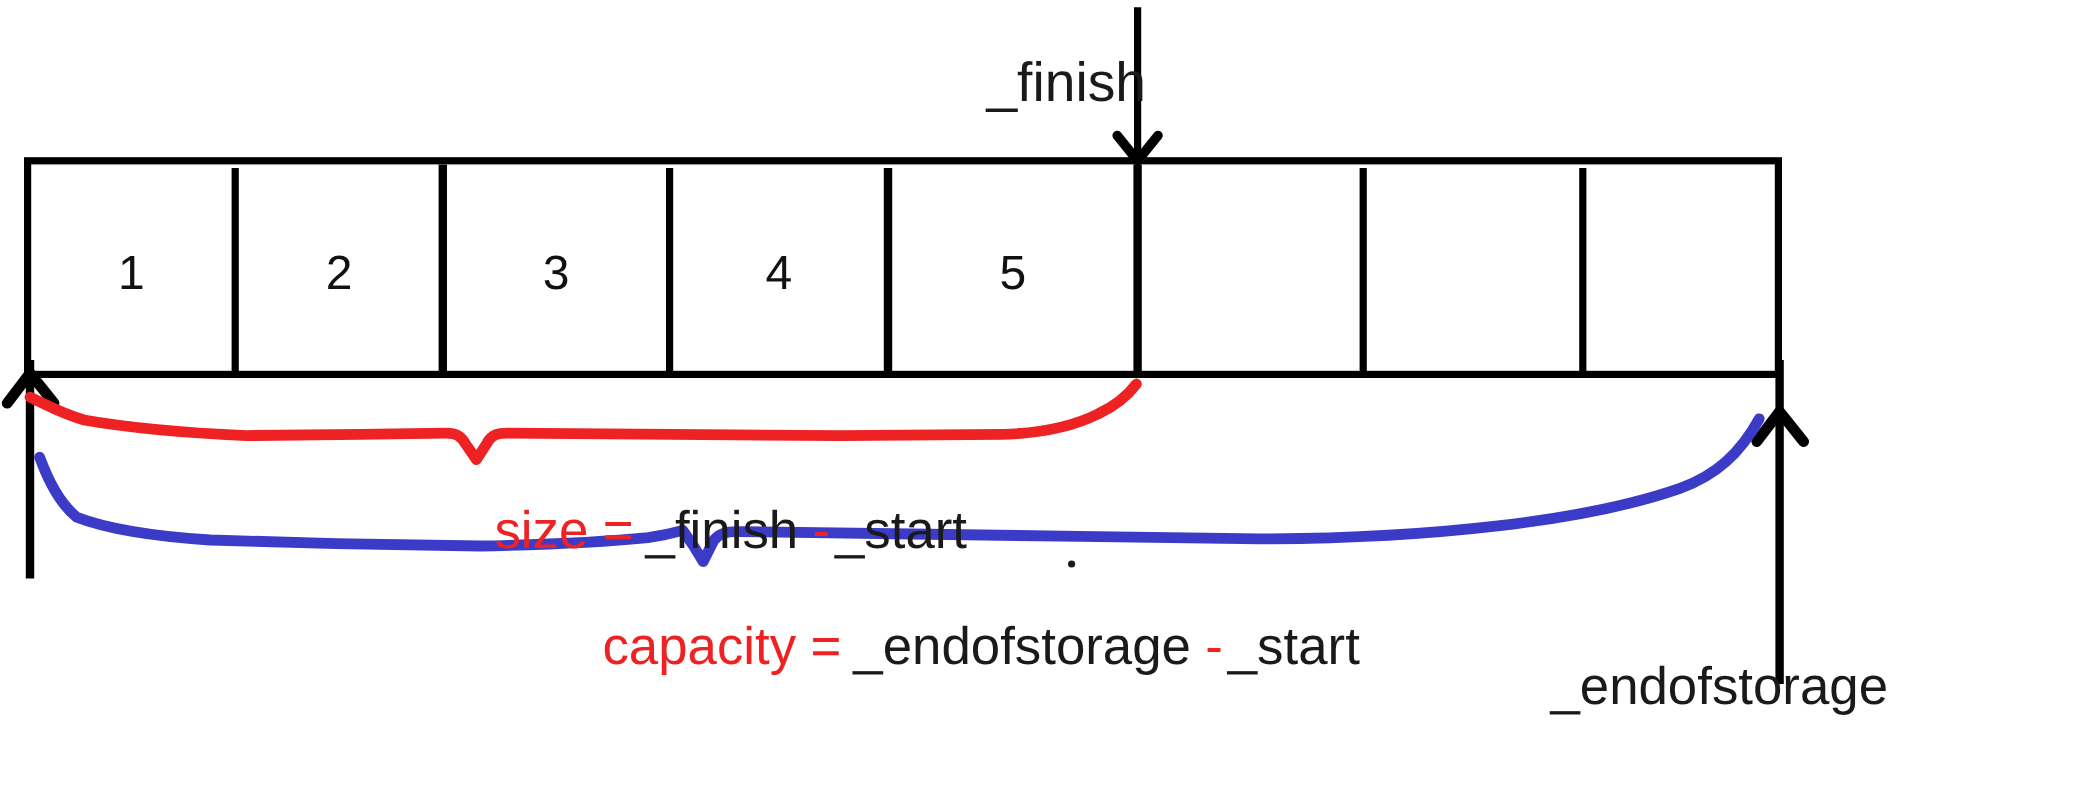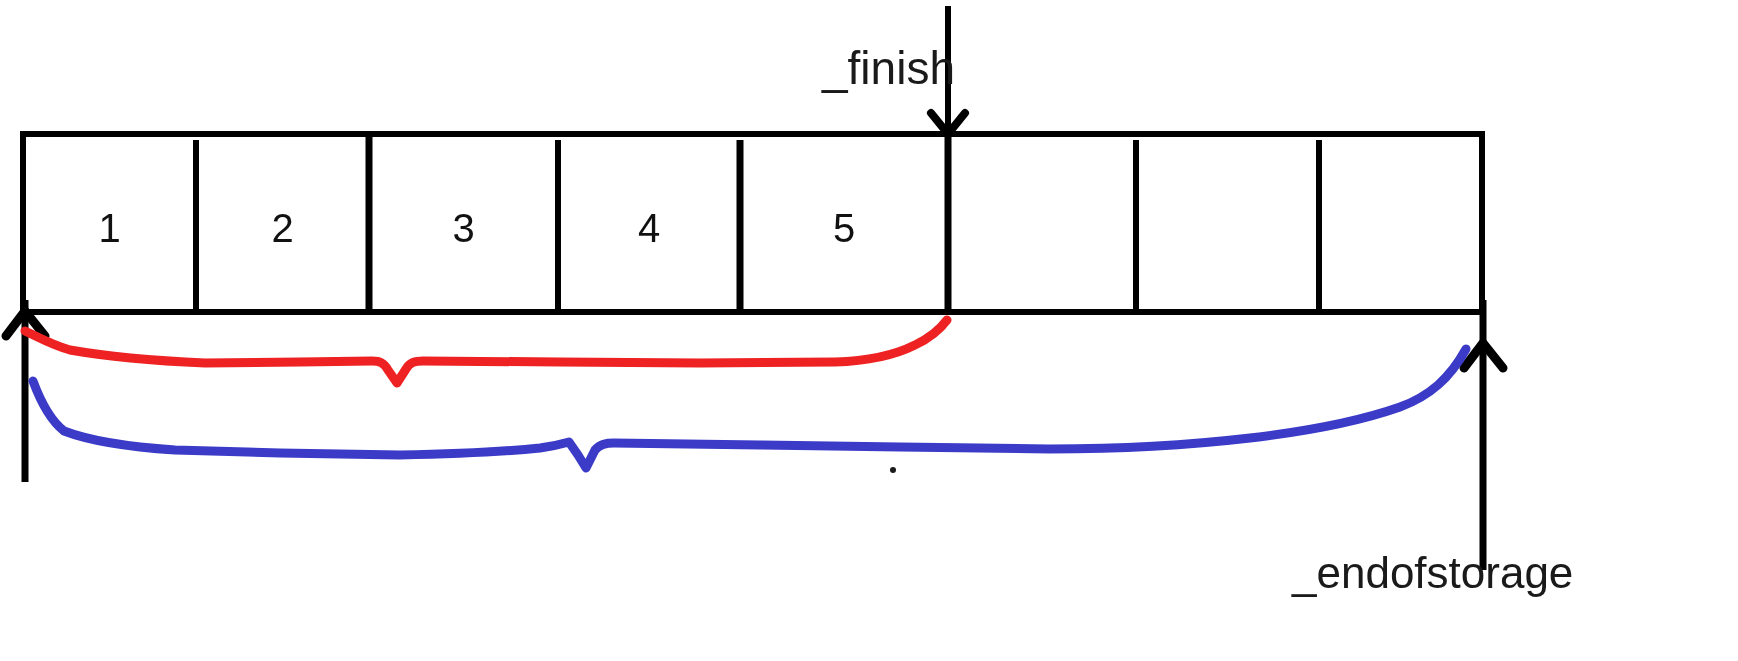--- a/index.html
+++ b/index.html
@@ -121,17 +121,19 @@
   <div class="cellnum" style="left:196px; top:208px; width:173px;">2</div>
   <div class="cellnum" style="left:369px; top:208px; width:189px;">3</div>
   <div class="cellnum" style="left:558px; top:208px; width:182px;">4</div>
   <div class="cellnum" style="left:740px; top:208px; width:208px;">5</div>
   <div class="cellnum" style="left:948px;  top:208px; width:188px;"></div>
   <div class="cellnum" style="left:1136px; top:208px; width:183px;"></div>
   <div class="cellnum" style="left:1319px; top:208px; width:163px;"></div>
 
   <div class="lbl finish-label" style="left:822px; top:6px;">_finish</div>
 
+  <div class="lbl eq-line" style="left:412px; top:382px;"><span class="red">size</span><span class="op" style="margin: 0px 10px 0px 12px;">=</span><span class="blk">_finish</span><span class="op" style="margin: 0px 4px 0px 12px;">-</span><span class="blk">_start</span></div>
 
+  <div class="lbl eq-line" style="left:502px; top:478px;"><span class="red">capacity</span><span class="op" style="margin: 0px 10px 0px 12px;">=</span><span class="blk">_endofstorage</span><span class="op" style="margin: 0px 4px 0px 12px;">-</span><span class="blk">_start</span></div>
 
   <div class="lbl eos-label" style="left:1292px; top:512px;">_endofstorage</div>
 
 </div>
 
 </body></html>

